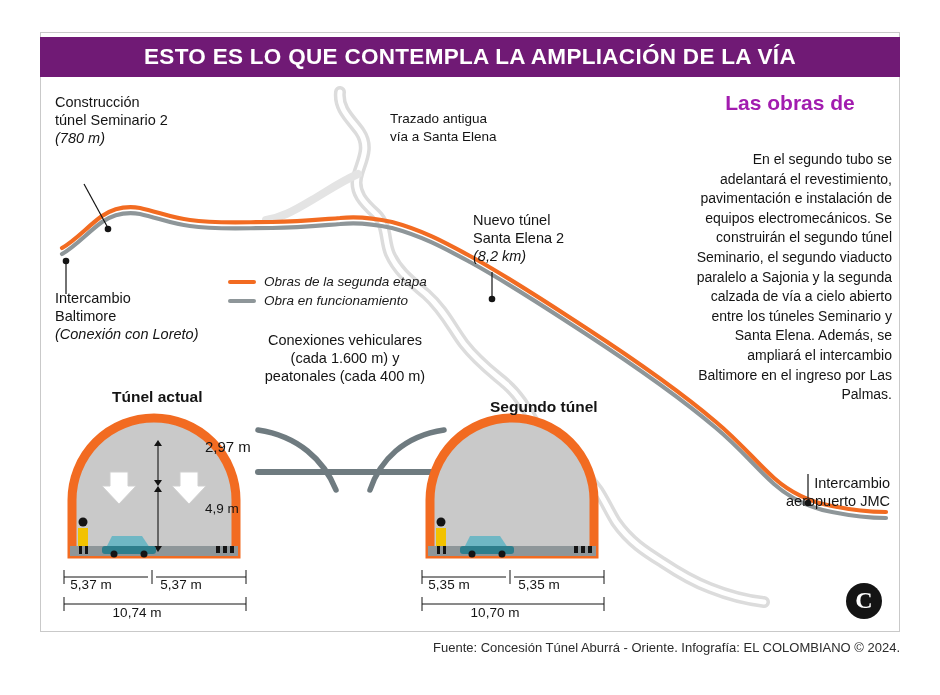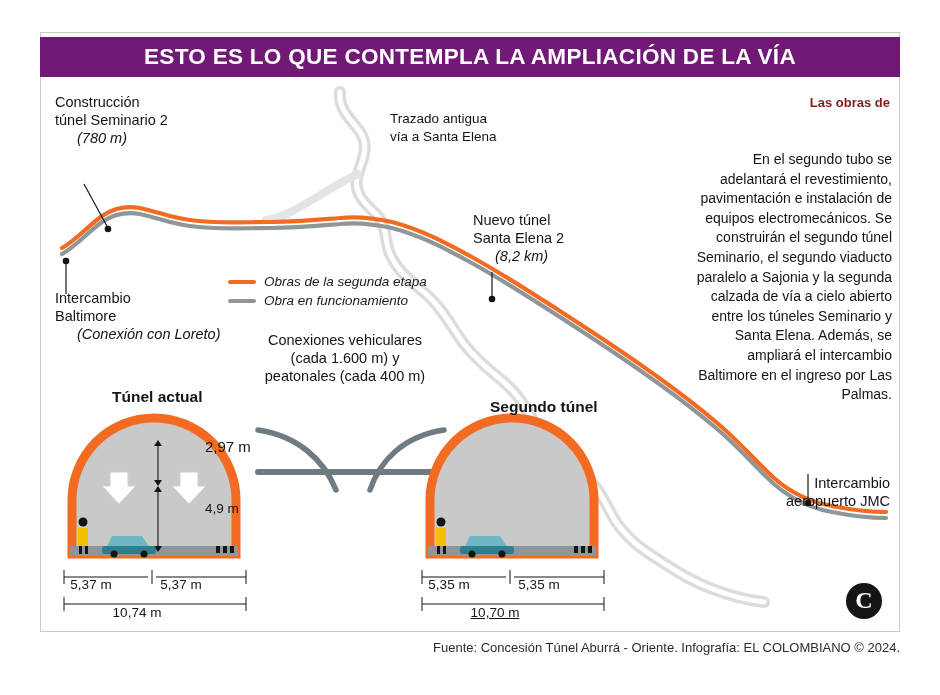--- a/index.html
+++ b/index.html
@@ -49,21 +49,21 @@
     white-space: nowrap;
   }
 
   
   .lbl {
     position: absolute;
     font-size: 14.5px;
     line-height: 18px;
     color: #141414;
   }
-  .lbl .it { font-style: italic; margin-left: 22px; }
+  .lbl .it { font-style: italic; }
   .lbl.center { text-align: center; }
   .lbl.right { text-align: right; }
 
   
   .map-svg {
     position: absolute;
     left: 40px;
     top: 32px;
   }
 
@@ -88,25 +88,25 @@
     margin-right: 8px;
     flex: none;
   }
 
   
   .side-title {
     position: absolute;
     left: 690px;
     top: 92px;
     width: 200px;
-    text-align: right;
-    font-size: 13px;
+    text-align: center;
+    font-size: 21px;
     font-weight: bold;
     line-height: 21px;
-    color: #7f1d1d;
+    color: #a21caf;
   }
   .side-body {
     position: absolute;
     left: 686px;
     top: 150px;
     width: 206px;
     text-align: right;
     font-size: 14px;
     line-height: 19.6px;
     color: #141414;
@@ -341,21 +341,21 @@
 
   <div class="lbl it" style="left:205px; top:438px; font-size:15px;">2,97 m</div>
   <div class="lbl it" style="left:205px; top:500px; font-size:13.5px;">4,9 m</div>
 
   <div class="lbl it center" style="left:46px; top:576px; width:90px; font-size:13.5px;">5,37 m</div>
   <div class="lbl it center" style="left:136px; top:576px; width:90px; font-size:13.5px;">5,37 m</div>
   <div class="lbl it center" style="left:72px; top:604px; width:130px; font-size:13.5px;">10,74 m</div>
 
   <div class="lbl it center" style="left:404px; top:576px; width:90px; font-size:13.5px;">5,35 m</div>
   <div class="lbl it center" style="left:494px; top:576px; width:90px; font-size:13.5px;">5,35 m</div>
-  <div class="lbl it center" style="left:430px; top:604px; width:130px; font-size:13.5px;text-decoration:underline;">10,70 m</div>
+  <div class="lbl it center" style="left:430px; top:604px; width:130px; font-size:13.5px;">10,70 m</div>
 
   <div class="logo">
     <span class="logo-inner">C</span>
   </div>
 
   <div class="footer">Fuente: Concesión Túnel Aburrá - Oriente. Infografía: EL COLOMBIANO © 2024.</div>
 
 </div>
 
 </body></html>

